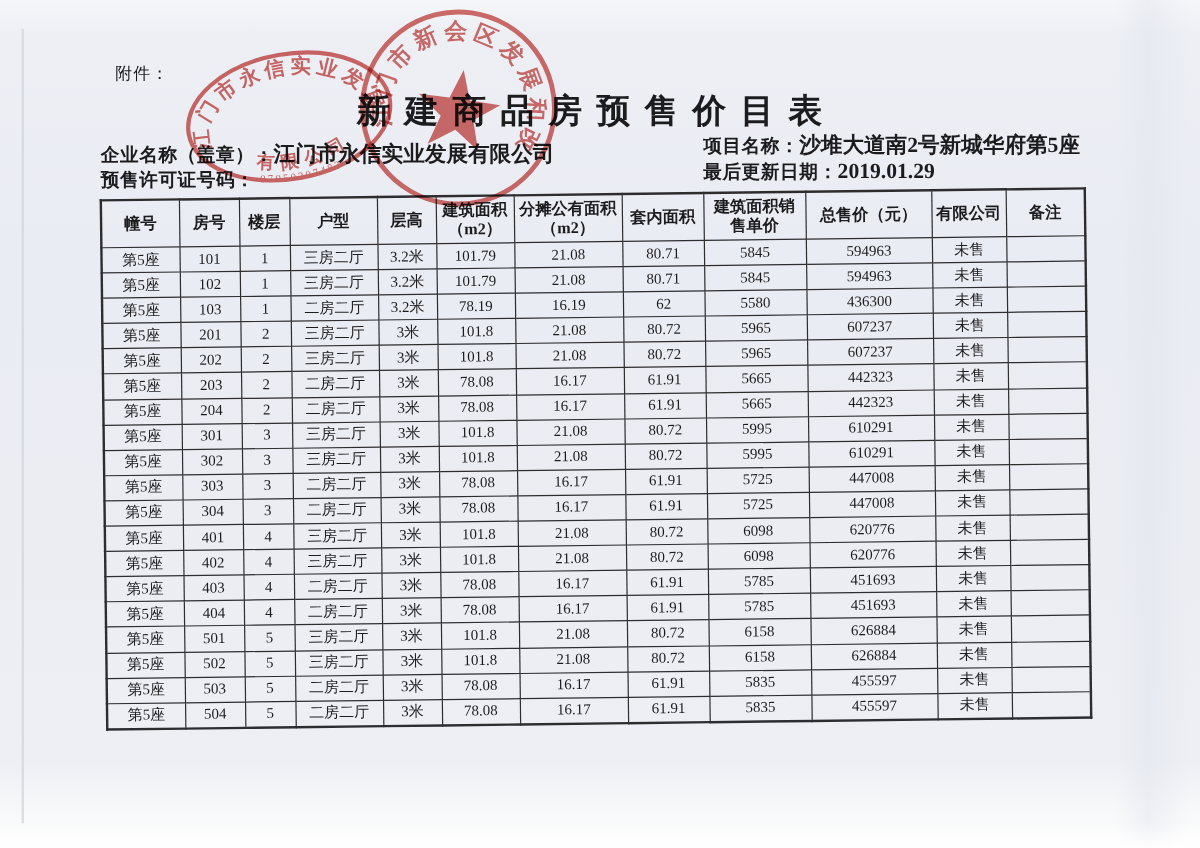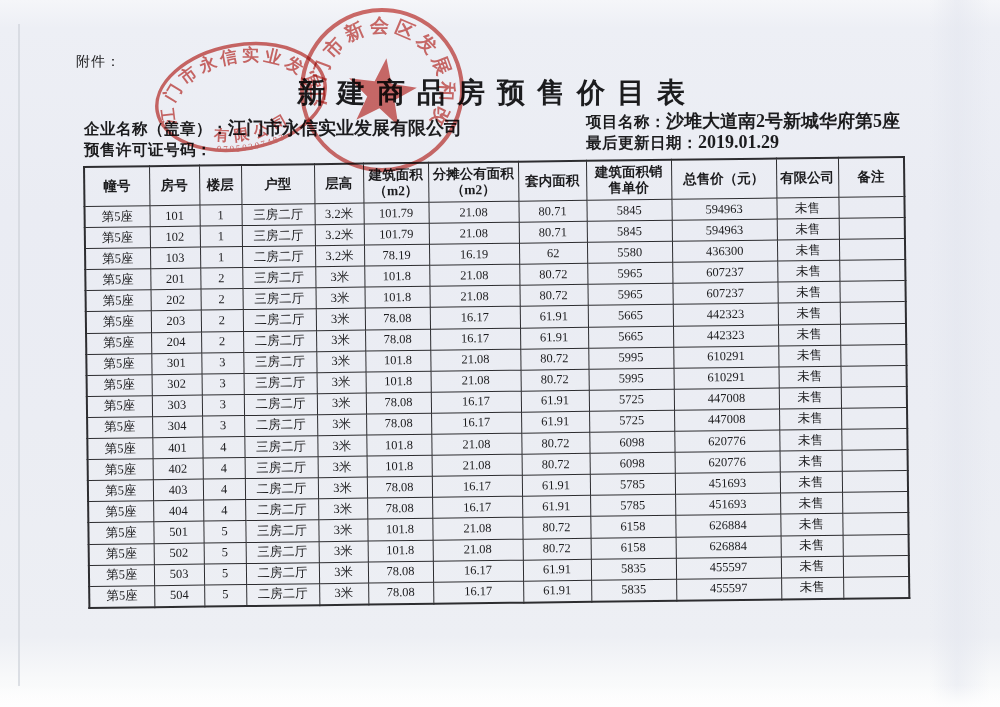--- a/index.html
+++ b/index.html
@@ -8,21 +8,21 @@
     font-family:"Liberation Serif","DejaVu Serif",serif;
     background:linear-gradient(180deg,#f5f6f9 0%,#edeff5 4%,#eaecf3 30%,#ebedf3 60%,#edeff4 90%,#f8f9fa 96%,#fdfdfd 100%);
     position:relative;color:#1c1c1e;
   }
   .sheet{position:absolute;inset:0;}
   .paper-edge-left{position:absolute;left:18px;top:24px;width:2px;height:662px;background:#d2d5dc;opacity:.75;}
   .scan-band-right{position:absolute;right:10px;top:0;width:60px;height:707px;
     background:linear-gradient(90deg,rgba(255,255,255,0) 0%,rgba(226,229,238,.5) 45%,rgba(255,255,255,0) 100%);}
   .bottom-strip{position:absolute;left:0;bottom:0;width:100%;height:22px;background:linear-gradient(180deg,rgba(253,253,253,0),#fefefe);}
 
-  .attachment{position:absolute;left:76px;top:53px;font-size:14px;letter-spacing:1px;}
+  .attachment{position:absolute;left:96px;top:53px;font-size:14px;letter-spacing:1px;}
   .doc-title{position:absolute;left:297px;top:74px;font-size:28px;font-weight:bold;letter-spacing:12px;white-space:nowrap;}
 
   .meta-line{position:absolute;white-space:nowrap;}
   .meta-label{font-size:15.5px;font-weight:bold;letter-spacing:.5px;margin-top:32px;}
   .meta-value{font-size:18px;font-weight:bold;}
   #company-line{left:84px;top:116px;}
   #permit-line{left:84px;top:140px;}
   #project-line{left:586px;top:109px;}
   #updated-line{left:586px;top:132px;}
   #project-line .meta-value,#updated-line .meta-value{font-size:18px;}

